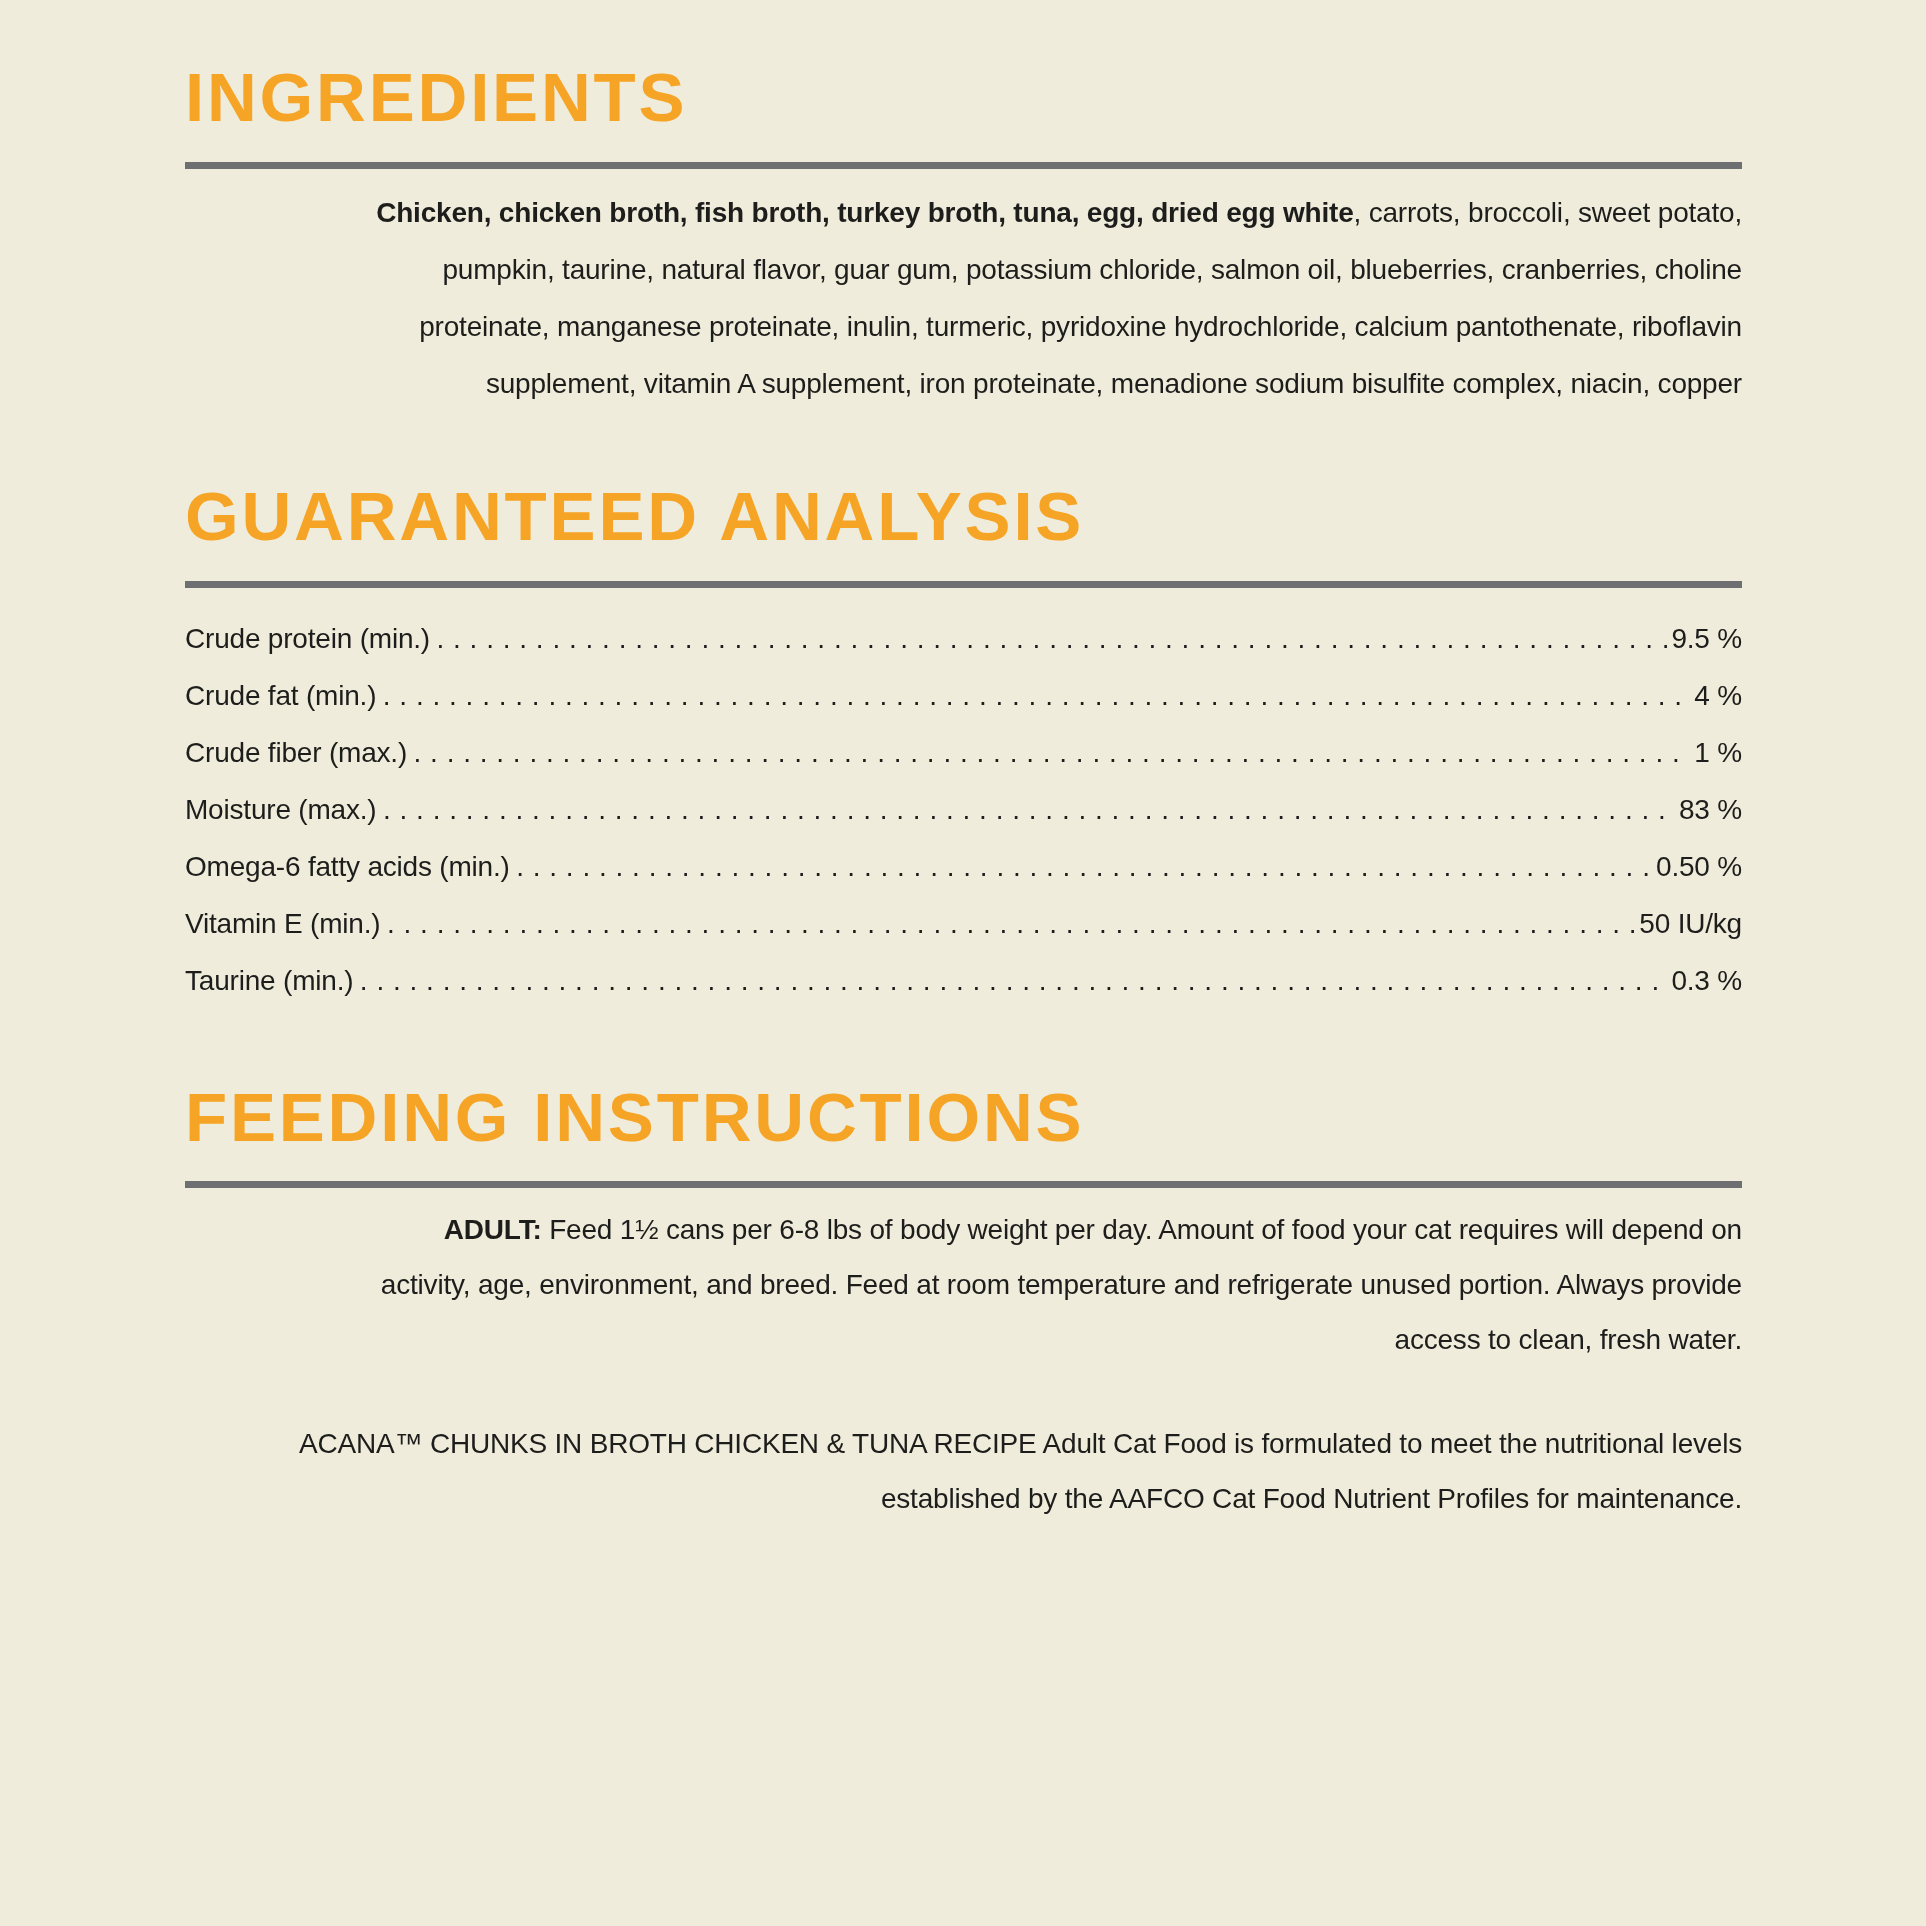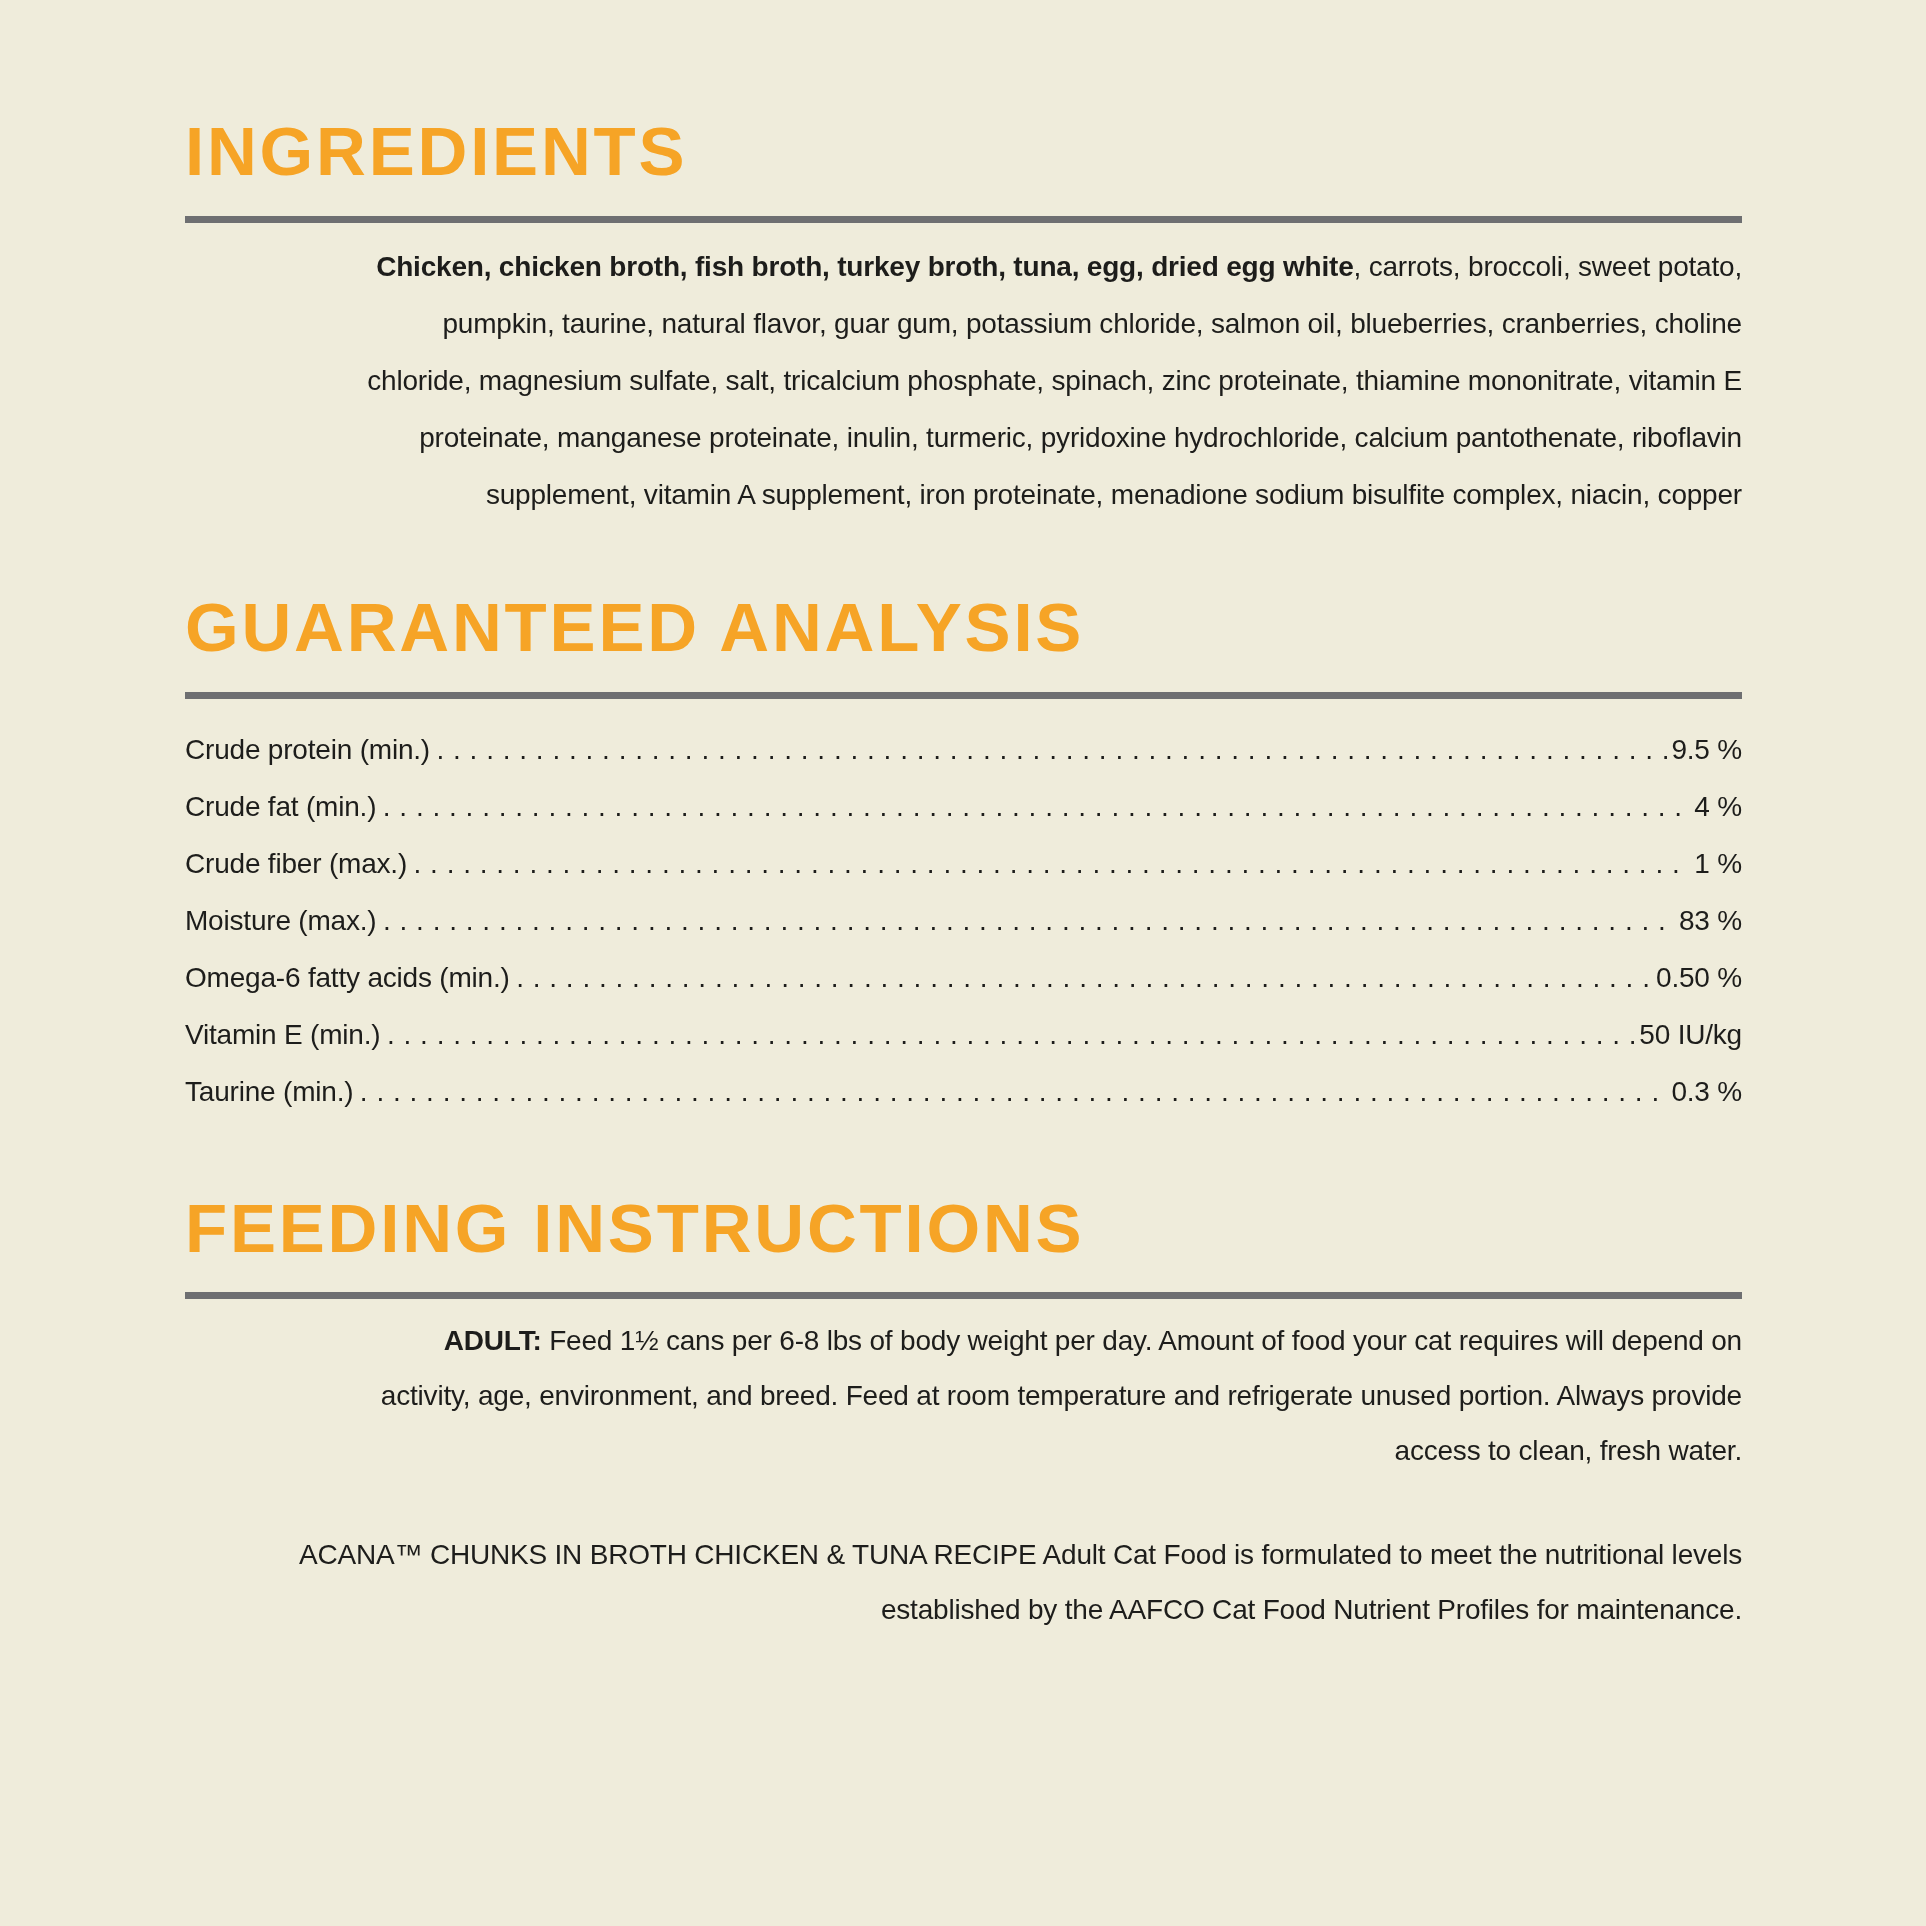--- a/index.html
+++ b/index.html
@@ -17,21 +17,21 @@
   }
   .section-heading {
     margin: 0;
     font-size: 69px;
     line-height: 69px;
     font-weight: 700;
     letter-spacing: 2.8px;
     color: #f6a426;
     white-space: nowrap;
   }
-  #ingredients-heading { margin-top: 117px; }
+  #ingredients-heading { margin-top: 63px; }
   .rule {
     height: 6.5px;
     background: #6e6f71;
     border: none;
     margin: 0;
   }
   #ingredients-rule { margin-top: 30px; }
   .body-text {
     font-size: 28px;
     letter-spacing: -0.2px;
@@ -77,21 +77,20 @@
 <body>
 
 <div class="content">
 
   <h1 class="section-heading" id="ingredients-heading">INGREDIENTS</h1>
   <div class="rule" id="ingredients-rule"></div>
 
   <div class="body-text" id="ingredients-paragraph">
     <div class="line"><span class="bold">Chicken, chicken broth, fish broth, turkey broth, tuna, egg, dried egg white</span><span>, carrots, broccoli, sweet potato,</span></div>
     <div class="line">pumpkin, taurine, natural flavor, guar gum, potassium chloride, salmon oil, blueberries, cranberries, choline</div>
-    <div class="line">chloride, magnesium sulfate, salt, tricalcium phosphate, spinach, zinc proteinate, thiamine mononitrate, vitamin E</div>
     <div class="line">proteinate, manganese proteinate, inulin, turmeric, pyridoxine hydrochloride, calcium pantothenate, riboflavin</div>
     <div class="line">supplement, vitamin A supplement, iron proteinate, menadione sodium bisulfite complex, niacin, copper</div>
   </div>
 
   <h1 class="section-heading" id="analysis-heading">GUARANTEED ANALYSIS</h1>
   <div class="rule" id="analysis-rule"></div>
 
   <div id="analysis-table">
     <div class="ga-row">
       <span class="ga-label">Crude protein (min.)</span>

